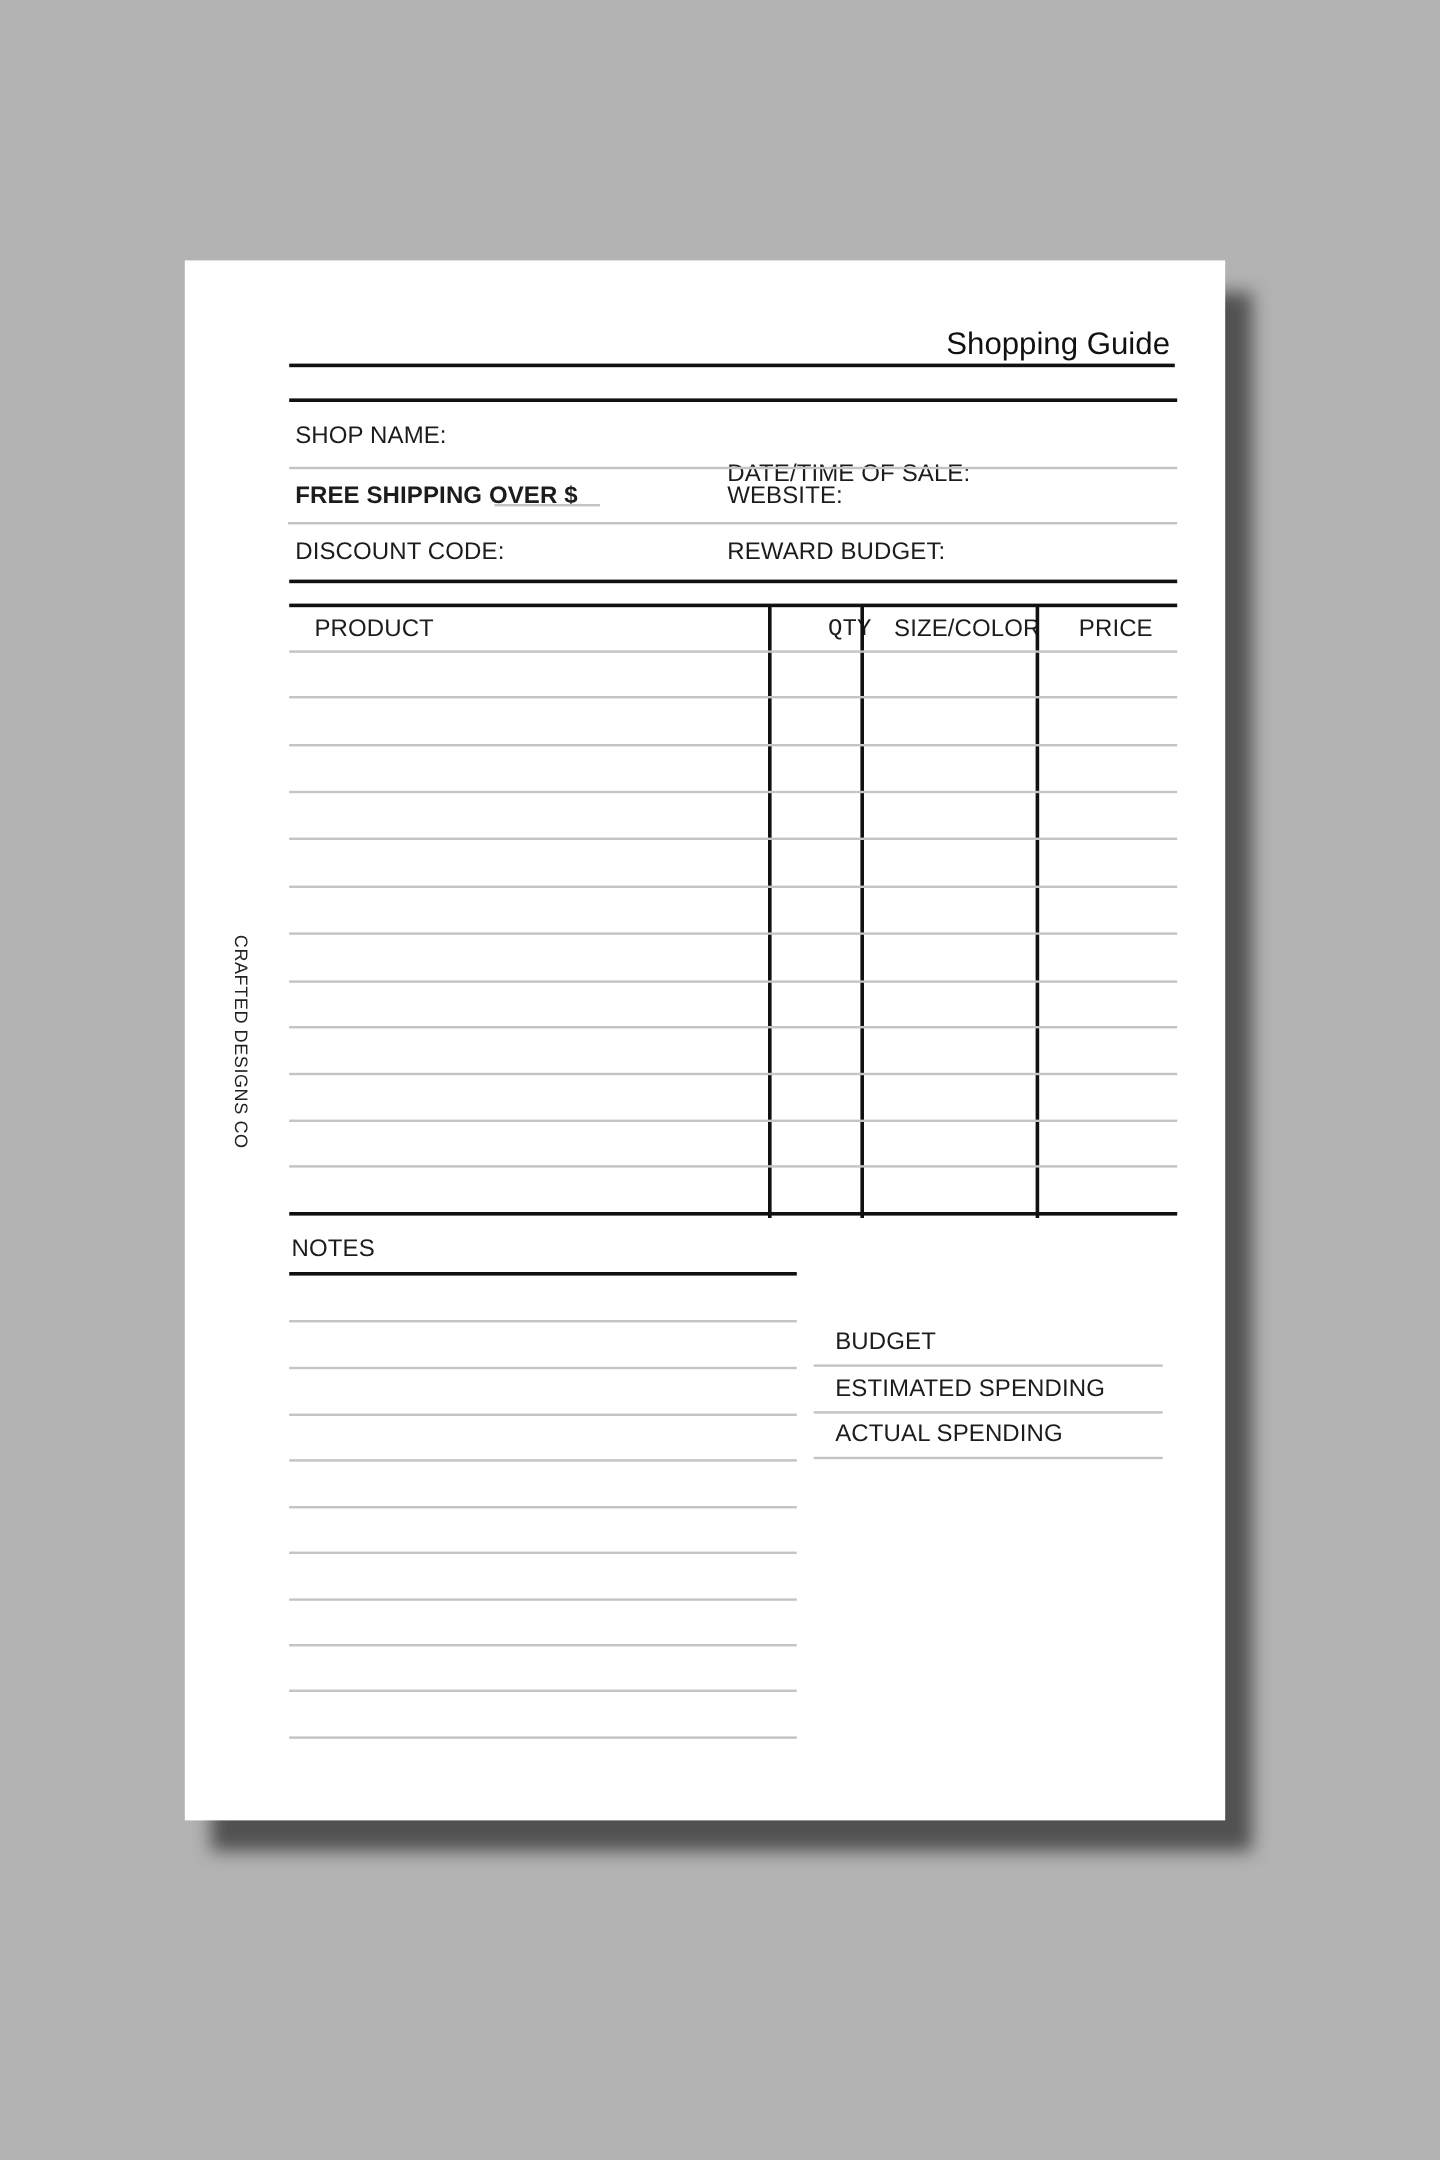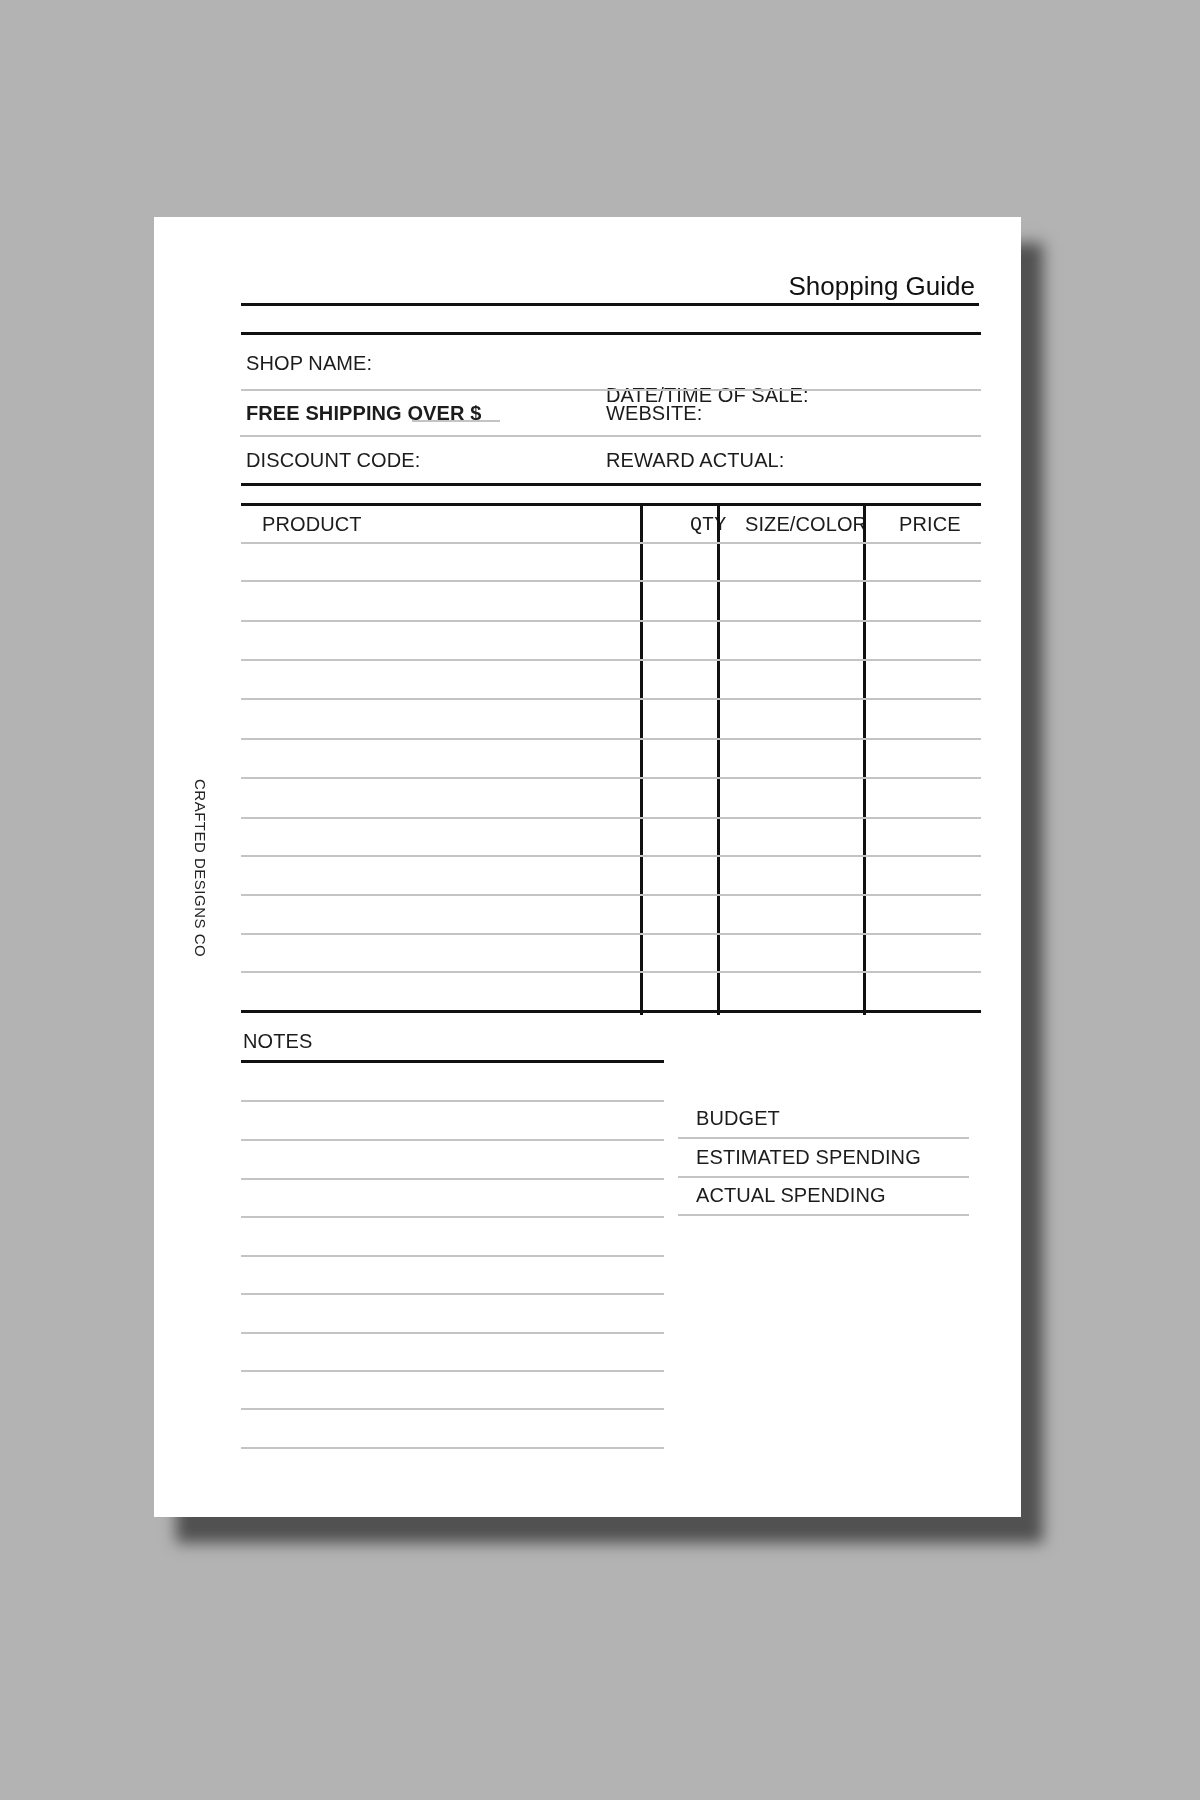--- a/index.html
+++ b/index.html
@@ -26,21 +26,21 @@
   <div class="lbl" style="left:92px;top:135px;">SHOP NAME:</div>
   <div class="lbl" style="left:452px;top:135px;margin-top:32px;">DATE/TIME OF SALE:</div>
   <div class="hl thin" style="left:87px;width:740px;top:172px;"></div>
 
   <div class="lbl" style="left:92px;top:185px;font-weight:bold;">FREE SHIPPING OVER $</div>
   <div class="hl" style="left:258px;width:88px;top:203px;border-top:2px solid #c4c4c4;"></div>
   <div class="lbl" style="left:452px;top:185px;">WEBSITE:</div>
   <div class="hl thin" style="left:86px;width:741px;top:218px;"></div>
 
   <div class="lbl" style="left:92px;top:232px;">DISCOUNT CODE:</div>
-  <div class="lbl" style="left:452px;top:232px;">REWARD ACTUAL:</div>
+  <div class="lbl" style="left:452px;top:232px;">REWARD BUDGET:</div>
   <div class="hl thick" style="left:87px;width:740px;top:266px;"></div>
 
   <div class="hl thick" style="left:87px;width:740px;top:286px;"></div>
   <div class="lbl" style="left:108px;top:296px;">PRODUCT</div>
   <div class="lbl" style="left:536px;top:296px;font-family:Liberation Mono, monospace;">QTY</div>
   <div class="lbl" style="left:591px;top:296px;">SIZE/COLOR</div>
   <div class="lbl" style="left:745px;top:296px;">PRICE</div>
 
   <div class="vl" style="left:486px;top:287px;height:511px;"></div>
   <div class="vl" style="left:563px;top:287px;height:511px;"></div>

